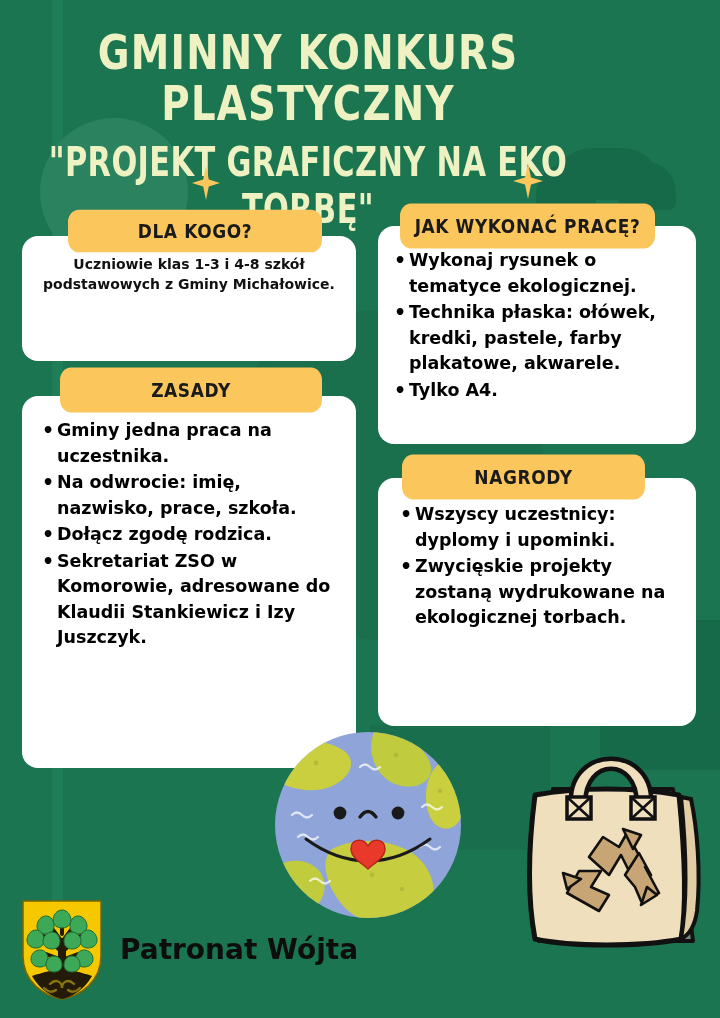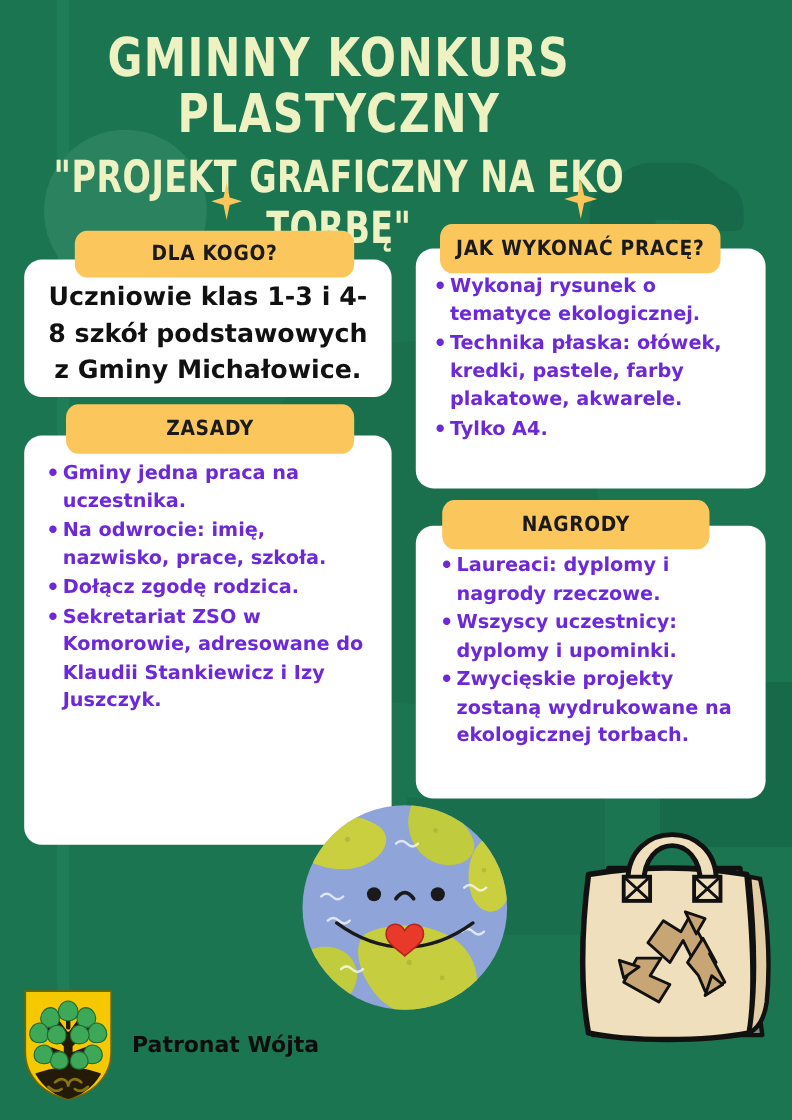--- a/index.html
+++ b/index.html
@@ -184,39 +184,39 @@
 
   #card-jak        { left: 378px; top: 226px; width: 318px; height: 218px; }
   #pill-jak        { left: 400px; top: 206px; width: 255px; height: 40px; }
 
   #card-nagrody    { left: 378px; top: 478px; width: 318px; height: 248px; }
   #pill-nagrody    { left: 402px; top: 457px; width: 243px; height: 40px; }
 
   .card-text {
     font-family: "DejaVu Sans", sans-serif;
     font-weight: bold;
-    font-size: 23px;
+    font-size: 14px;
     line-height: 1.46;
     color: #111111;
     margin: 0;
   }
   .card-text-center {
     text-align: center;
   }
   ul.bullets {
     margin: 0;
     padding: 0 0 0 17px;
     list-style: none;
   }
   ul.bullets li {
     font-family: "DejaVu Sans", sans-serif;
     font-weight: bold;
     font-size: 17.5px;
     line-height: 1.46;
-    color: #6d28d9;
+    color: #000000;
     position: relative;
     margin: 0 0 1px 0;
   }
   ul.bullets li::before {
     content: "\2022";
     position: absolute;
     left: -15px;
     top: -1px;
     font-size: 19px;
   }
@@ -256,21 +256,21 @@
   }
   .crest {
     width: 84px;
     height: 104px;
     flex: 0 0 auto;
   }
   .footer-text {
     margin-left: 16px;
     font-family: "DejaVu Sans", sans-serif;
     font-weight: bold;
-    font-size: 20px;
+    font-size: 28px;
     line-height: 1.38;
     color: #0d0d0d;
   }
   .footer-line { display: block; }
 </style>
 </head>
 <body>
 
 <div class="bg-layer">
   <div class="bg-stripe"></div>
@@ -315,21 +315,20 @@
       <li>Dołącz zgodę rodzica.</li>
       <li>Sekretariat ZSO w Komorowie, adresowane do Klaudii Stankiewicz i Izy Juszczyk.</li>
     </ul>
   </div>
 </div>
 <div class="pill" id="pill-zasady">ZASADY</div>
 
 <div class="card" id="card-nagrody">
   <div class="card-body">
     <ul class="bullets">
-      <li>Laureaci: dyplomy i nagrody rzeczowe.</li>
       <li>Wszyscy uczestnicy: dyplomy i upominki.</li>
       <li>Zwycięskie projekty zostaną wydrukowane na ekologicznej torbach.</li>
     </ul>
   </div>
 </div>
 <div class="pill" id="pill-nagrody">NAGRODY</div>
 
 <svg class="earth" viewBox="0 0 192 192">
   <defs>
     <clipPath id="globeClip">

